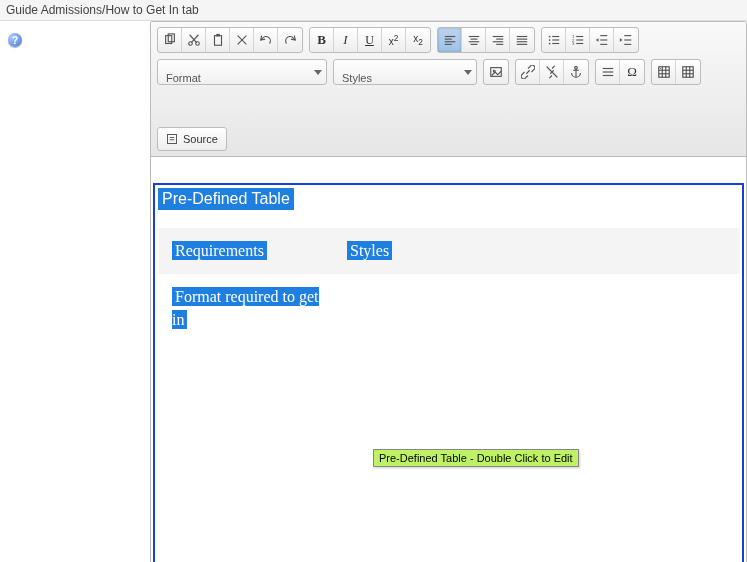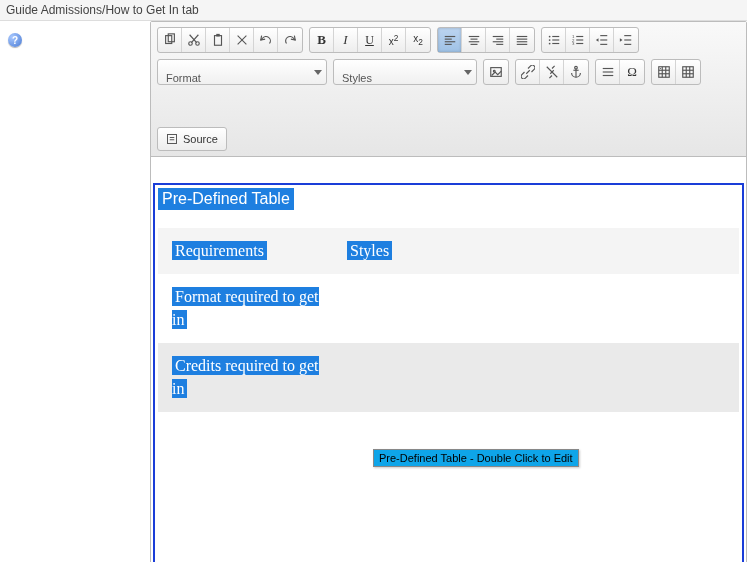--- a/index.html
+++ b/index.html
@@ -25,21 +25,21 @@
 .content-area { background: #fff; padding: 2px; }
 .selection-frame { border: 2px solid #1a3dd8; padding: 3px 3px 20px 3px; min-height: 430px; }
 .widget-title { display: inline-block; background: #1e7fe0; color: #fff; padding: 2px 4px; font-size: 16px; margin-bottom: 18px; }
 .ptable { width: 100%; border-collapse: collapse; font-size: 16px; font-family: Liberation Serif, serif; }
 .ptable th, .ptable td { text-align: left; padding: 12px 14px; vertical-align: top; }
 .ptable thead th { background: #f4f4f4; font-weight: normal; }
 .ptable tbody tr:nth-child(odd) td { background: #fff; }
 .ptable tbody tr:nth-child(even) td { background: #eaeaea; }
 .hl { background: #1e7fe0; color: #fff; padding: 1px 3px; line-height: 1.4; }
 .col-req { width: 175px; }
-.tooltip { position: absolute; background: #0ea5e9; border: 1px solid #888; padding: 2px 5px; font-size: 11px; color: #000; white-space: nowrap; box-shadow: 1px 1px 2px rgba(0,0,0,0.2); }
+.tooltip { position: absolute; background: #bef264; border: 1px solid #888; padding: 2px 5px; font-size: 11px; color: #000; white-space: nowrap; box-shadow: 1px 1px 2px rgba(0,0,0,0.2); }
 .ic { stroke: #555; stroke-width: 1.3; fill: none; }
 .ic-fill { fill: #555; }
 </style>
 </head>
 <body>
 
 <div class="header-bar">
   <span>Guide Admissions/How to Get In tab</span>
 </div>
 
@@ -291,23 +291,19 @@
             <tr>
               <th class="col-req"><span class="hl">Requirements</span></th>
               <th><span class="hl">Styles</span></th>
             </tr>
           </thead>
           <tbody>
             <tr>
               <td class="col-req"><span class="hl">Format required to get in</span></td>
               <td><span></span></td>
             </tr>
-            <tr>
-              <td class="col-req"><span class="hl">Credits required to get in</span></td>
-              <td><span></span></td>
-            </tr>
           </tbody>
         </table>
       </div>
       <div class="tooltip" style="left:222px; top:268px;">Pre-Defined Table - Double Click to Edit</div>
     </div>
   </div>
 </div>
 
 </body></html>

